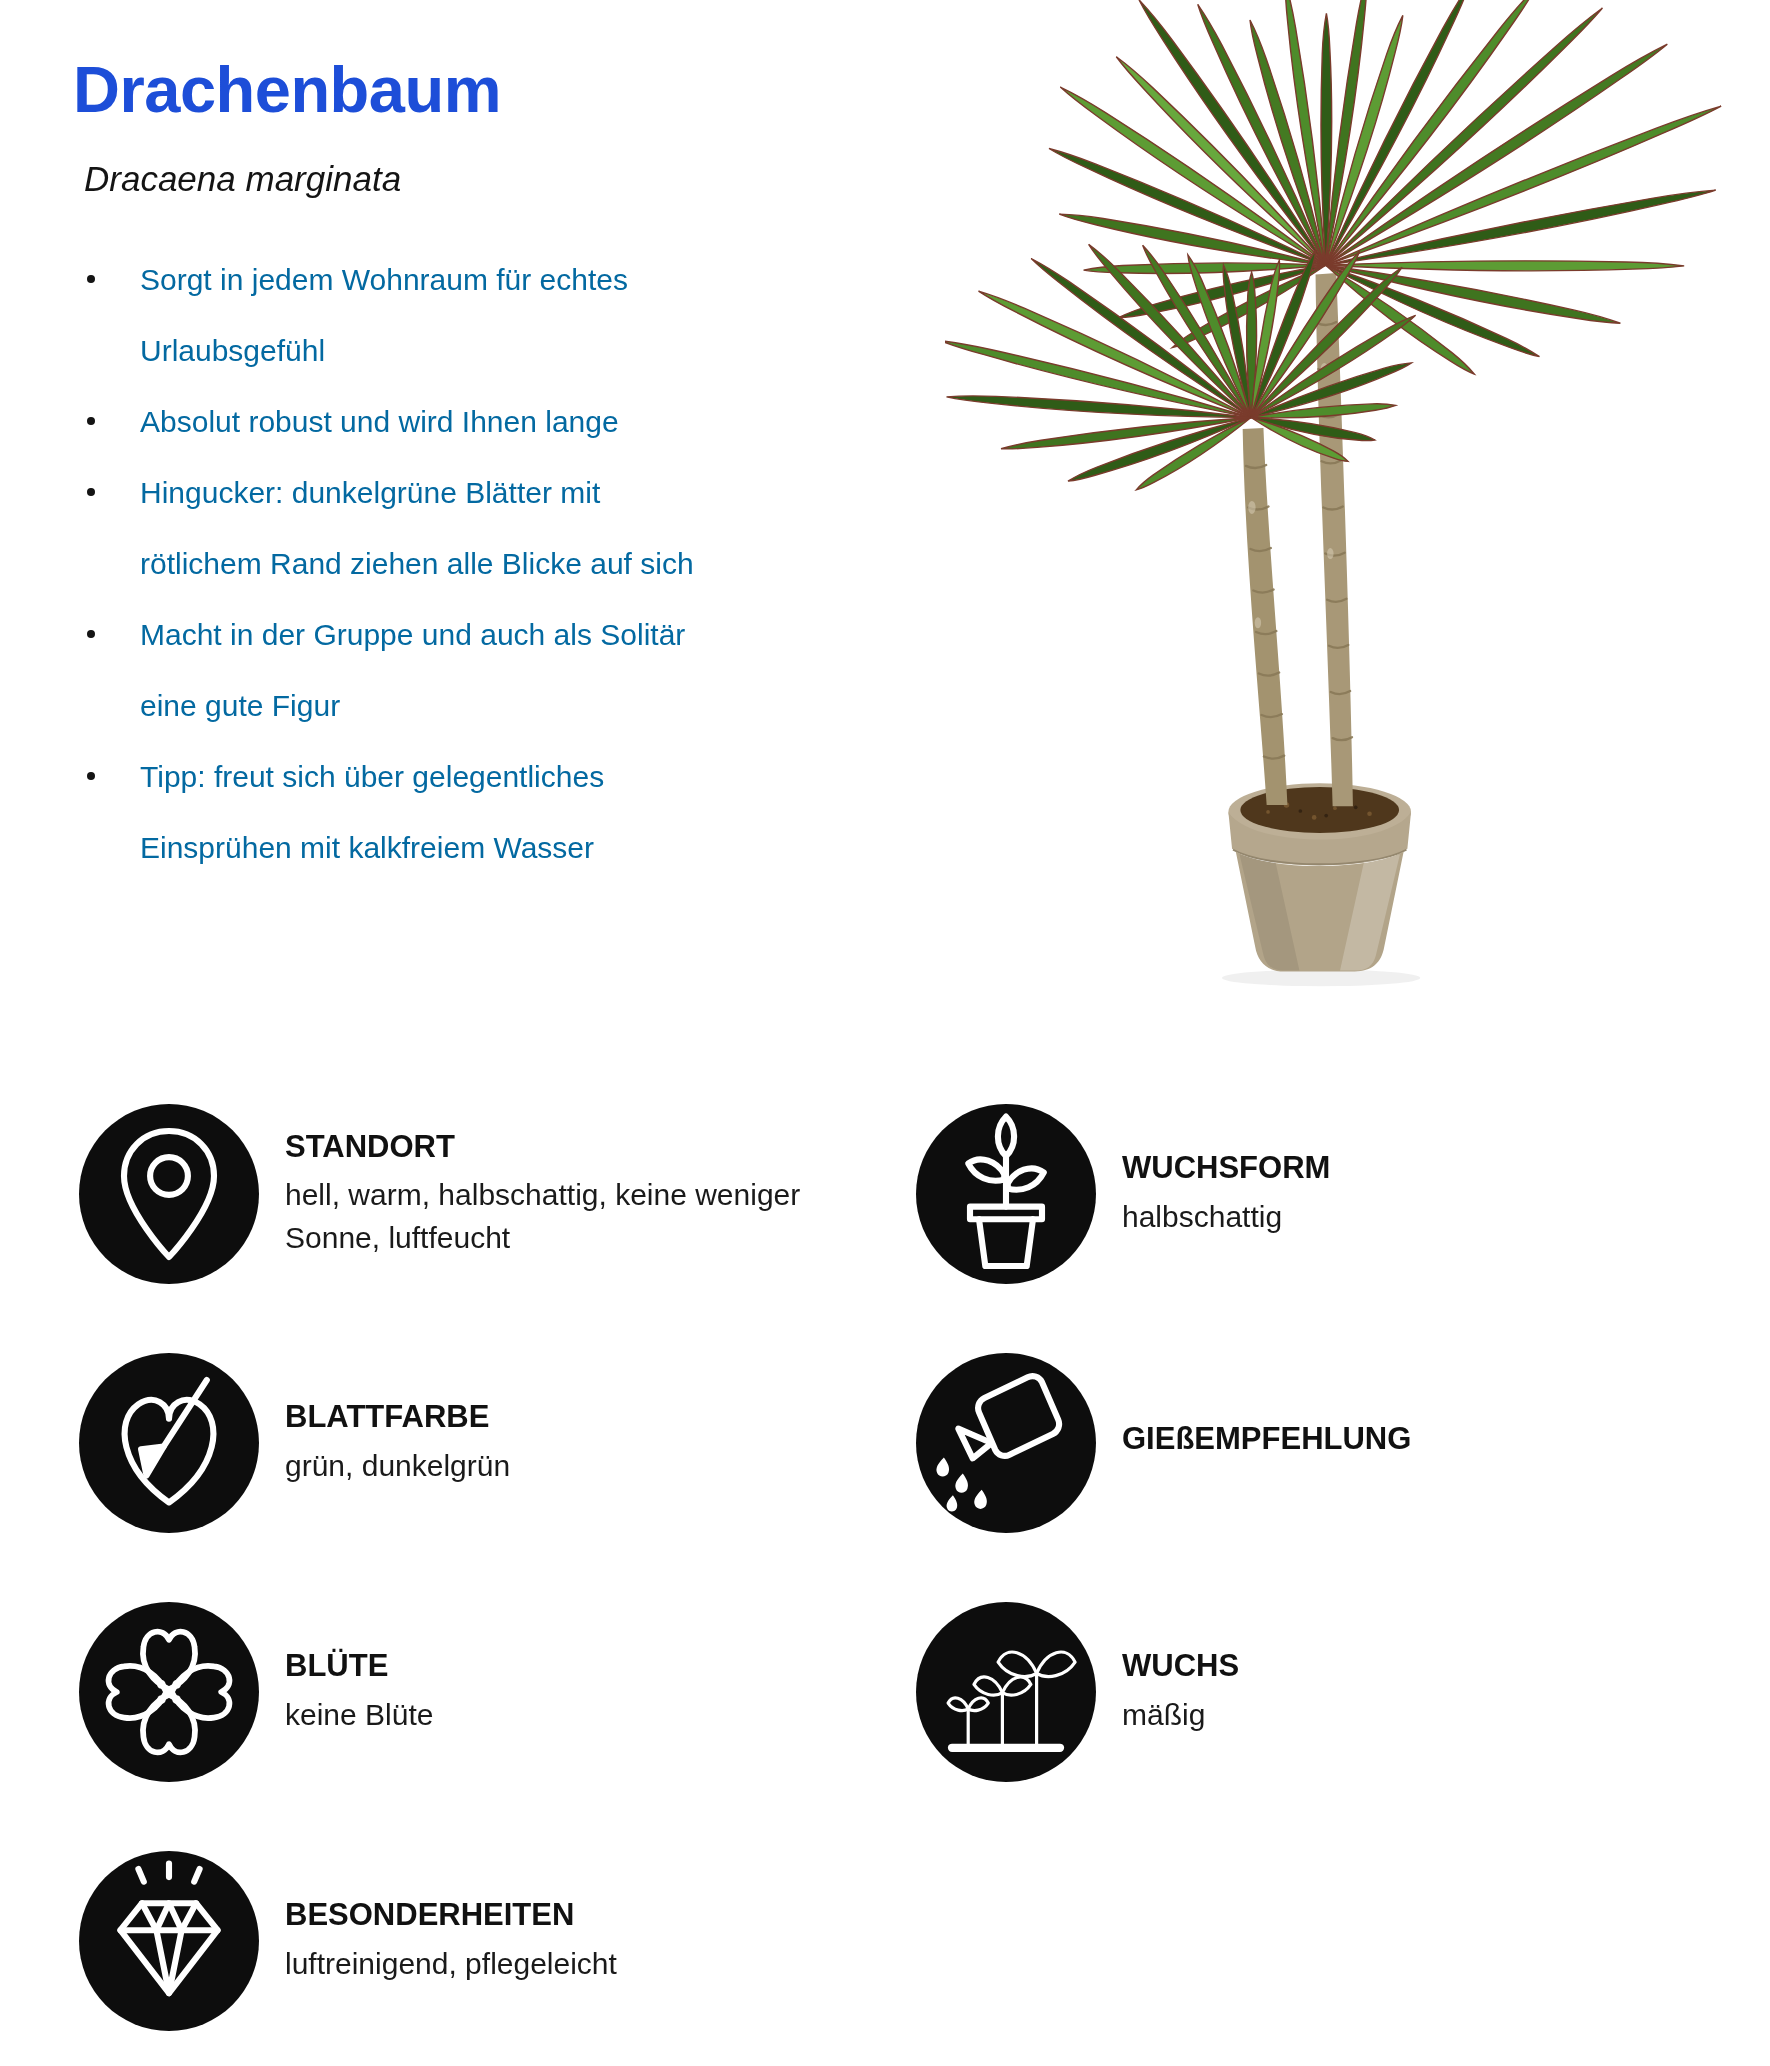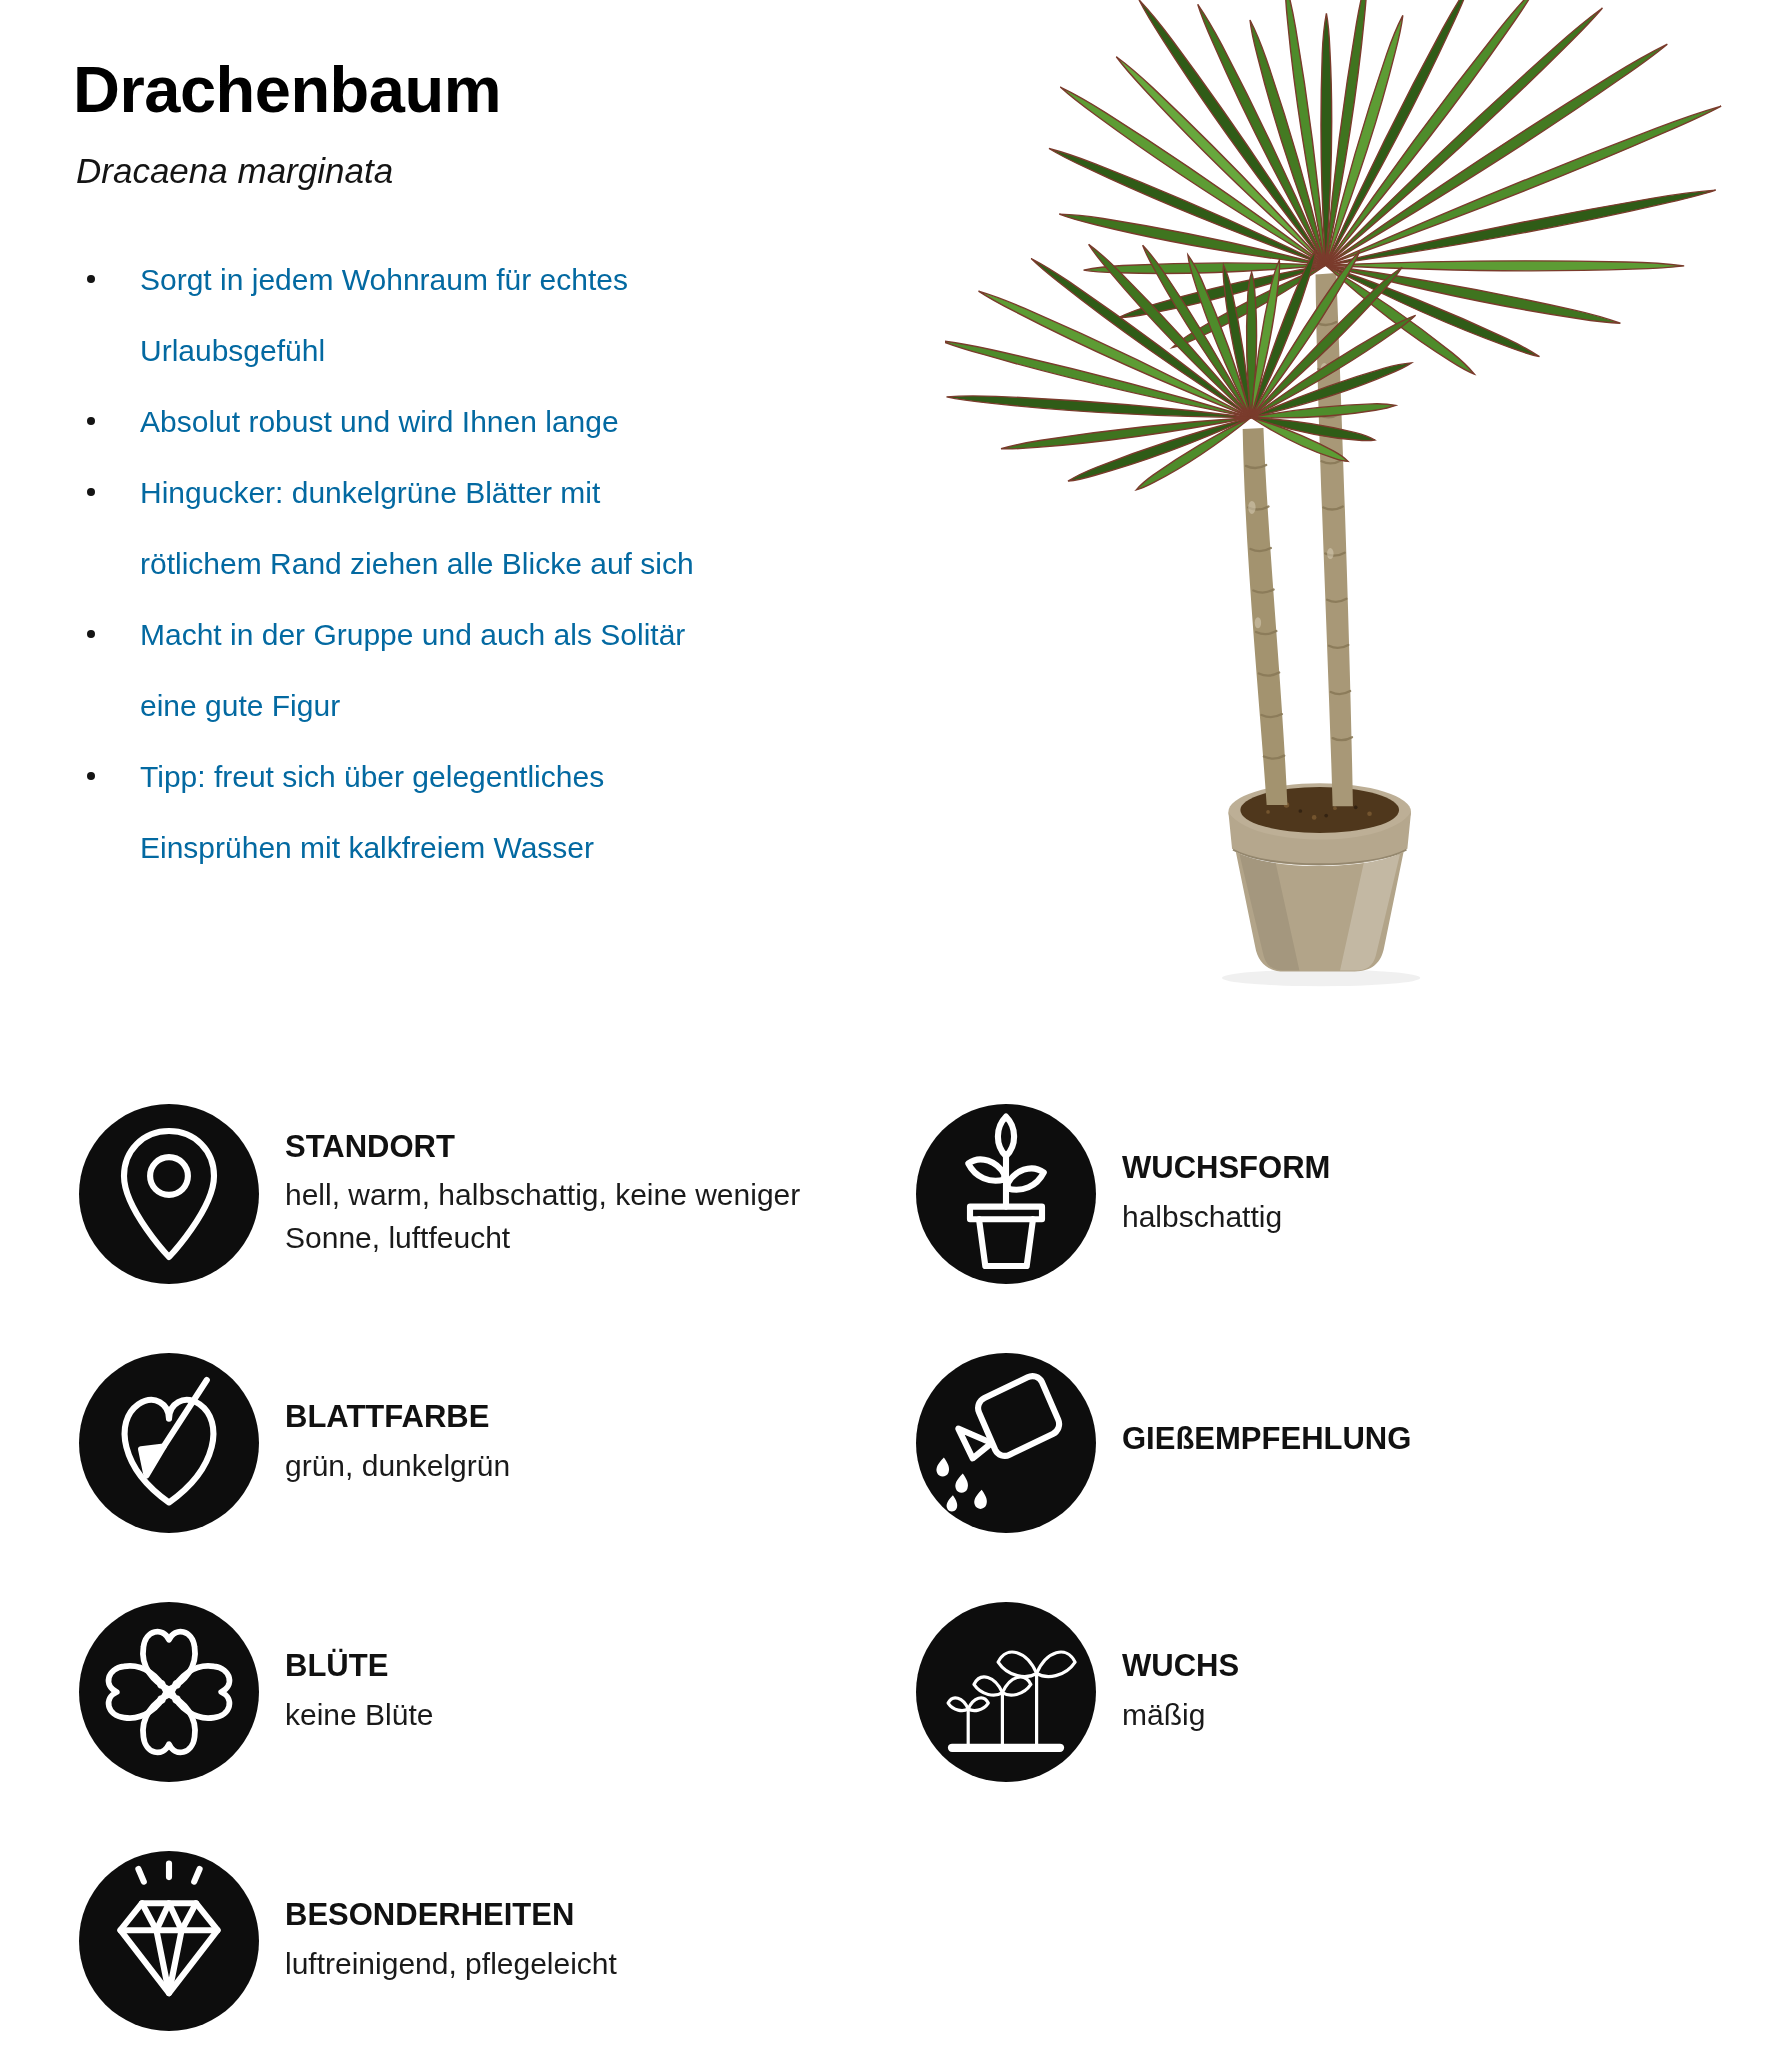--- a/index.html
+++ b/index.html
@@ -3,24 +3,24 @@
 <meta charset="utf-8">
 <style>
   html,body { margin:0; padding:0; background:#ffffff; }
   .page {
     position:relative; width:1771px; height:2066px; overflow:hidden;
     background:#ffffff; color:#1a1a1a;
     font-family:"Liberation Sans", sans-serif;
   }
   .page-title {
     position:absolute; left:73px; top:52px; margin:0;
-    font-size:65px; font-weight:700; letter-spacing:-0.5px; color:#000000;
+    font-size:65px; font-weight:700; letter-spacing:-0.5px; color:#1d4ed8;
   }
   .subtitle {
-    position:absolute; left:76px; top:151px; margin:0;
+    position:absolute; left:76px; top:151px; margin:8px;
     font-size:35px; font-style:italic; font-weight:400; color:#141414;
   }
   .bullets {
     position:absolute; left:76px; top:244px; width:784px;
     margin:0; padding:0; list-style:none;
     font-size:30px; line-height:71px; color:#0369a1;
   }
   .bullets li { position:relative; padding-left:64px; }
   .bullets li::before {
     content:""; position:absolute; left:11px; top:31px;

